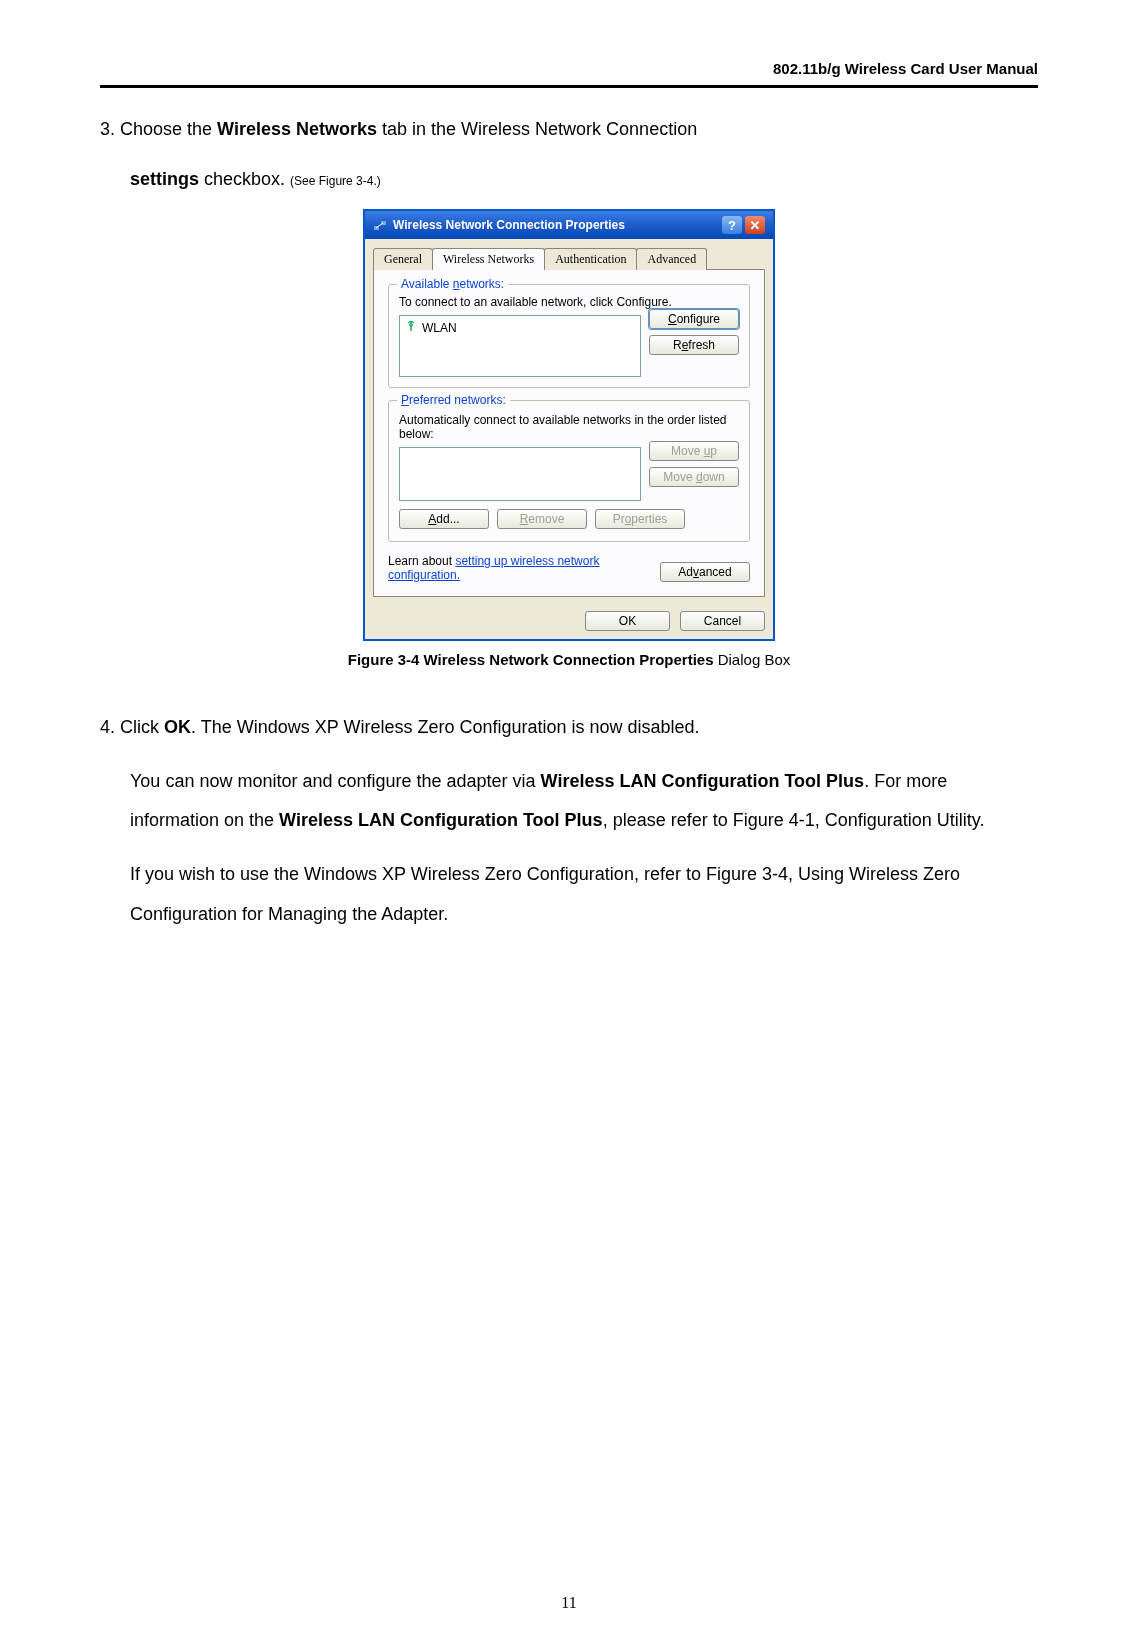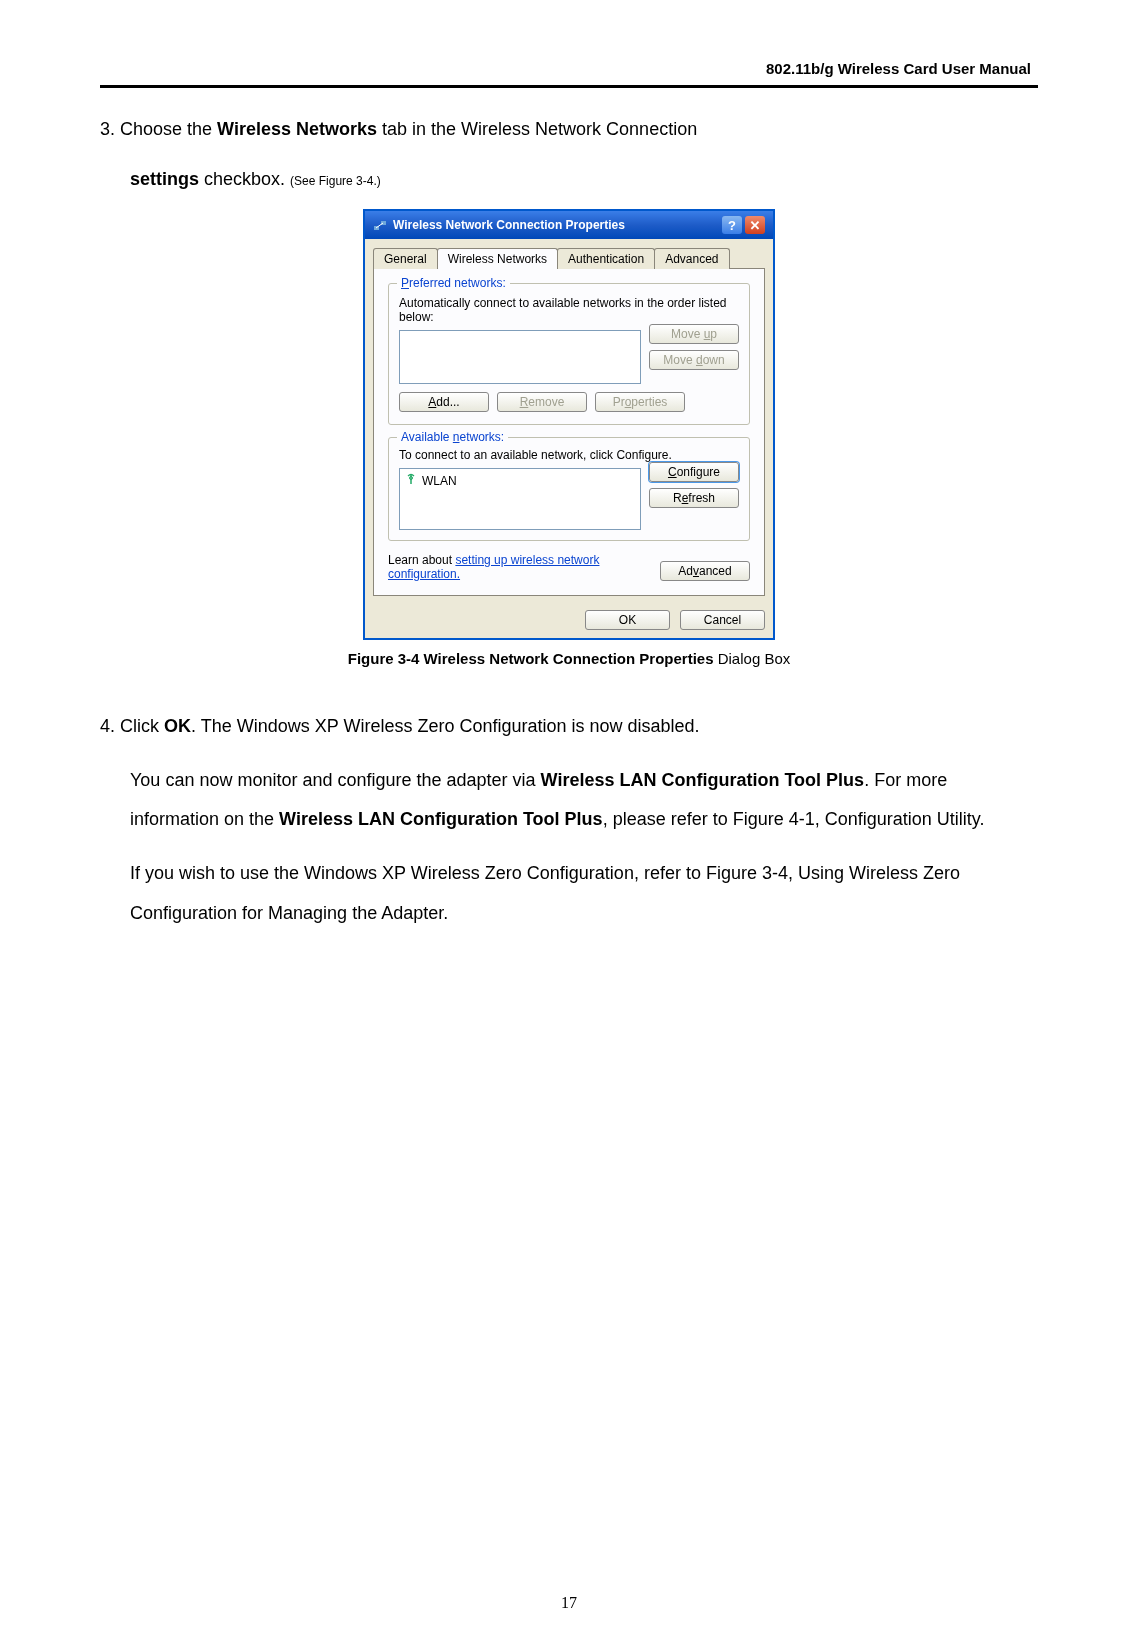--- a/index.html
+++ b/index.html
@@ -7,21 +7,21 @@
       width: 1138px;
       height: 1652px;
       background: #fff;
       font-family: Arial, sans-serif;
       padding: 80px 100px;
       position: relative;
     }
     .header-right {
       position: absolute;
       top: 60px;
-      right: 107px;
+      right: 100px;
       font-size: 15px;
       font-weight: bold;
     }
     .header-line {
       position: absolute;
       top: 85px;
       left: 100px;
       right: 100px;
       height: 3px;
       background: #000;
@@ -62,21 +62,21 @@
     .tb-icon {
       width: 20px; height: 18px;
       display: flex; align-items: center; justify-content: center;
       border-radius: 3px;
       font-weight: bold;
       font-size: 13px;
     }
     .help-icon { background: linear-gradient(to bottom,#8ab8f0,#3a7ee8); color:#fff; }
     .close-icon { background: linear-gradient(to bottom,#f08a6a,#d04020); color:#fff; }
     .dialog-body { padding: 8px; }
-    .tabs { display: flex; position: relative; top: 1px; }
+    .tabs { display: flex; position: relative; top: 1px; font-family: Liberation Serif, serif; }
     .tab {
       padding: 3px 10px;
       background: #ece9d8;
       border: 1px solid #8a867a;
       border-bottom: none;
       border-radius: 3px 3px 0 0;
       margin-right: -1px;
       font-size: 12px;
     }
     .tab.active { background: #fcfcfe; z-index: 2; position: relative; }
@@ -198,37 +198,20 @@
       </div>
     </div>
     <div class="dialog-body">
       <div class="tabs">
         <div class="tab">General</div>
         <div class="tab active">Wireless Networks</div>
         <div class="tab">Authentication</div>
         <div class="tab">Advanced</div>
       </div>
       <div class="tab-panel">
-
-        <div class="fieldset preferred-fs" style="position:relative;">
-          <div class="legend"><span class="underline">P</span>referred networks:</div>
-          <div>Automatically connect to available networks in the order listed below:</div>
-          <div style="display:flex; gap:8px; align-items:flex-start;">
-            <div class="pref-list" style="flex:1; margin-right:0;"></div>
-            <div style="display:flex; flex-direction:column; gap:6px;">
-              <button class="btn disabled">Move <span class="underline">u</span>p</button>
-              <button class="btn disabled">Move <span class="underline">d</span>own</button>
-            </div>
-          </div>
-          <div class="add-row">
-            <button class="btn"><span class="underline">A</span>dd...</button>
-            <button class="btn disabled"><span class="underline">R</span>emove</button>
-            <button class="btn disabled">Pr<span class="underline">o</span>perties</button>
-          </div>
-        </div>
 
         <div class="fieldset available-fs" style="position:relative;">
           <div class="legend">Available <span class="underline">n</span>etworks:</div>
           <div>To connect to an available network, click Configure.</div>
           <div style="display:flex; gap:8px; align-items:flex-start;">
             <div class="listbox" style="flex:1;">
               <div class="list-row">
                 <span>
                   <svg width="14" height="14" viewBox="0 0 14 14">
                       <line x1="7" y1="2" x2="7" y2="12" stroke="#2a6" stroke-width="1.5"></line>
@@ -239,20 +222,37 @@
                 <span>WLAN</span>
               </div>
             </div>
             <div style="display:flex; flex-direction:column; gap:6px;">
               <button class="btn default"><span class="underline">C</span>onfigure</button>
               <button class="btn">R<span class="underline">e</span>fresh</button>
             </div>
           </div>
         </div>
 
+        <div class="fieldset preferred-fs" style="position:relative;">
+          <div class="legend"><span class="underline">P</span>referred networks:</div>
+          <div>Automatically connect to available networks in the order listed below:</div>
+          <div style="display:flex; gap:8px; align-items:flex-start;">
+            <div class="pref-list" style="flex:1; margin-right:0;"></div>
+            <div style="display:flex; flex-direction:column; gap:6px;">
+              <button class="btn disabled">Move <span class="underline">u</span>p</button>
+              <button class="btn disabled">Move <span class="underline">d</span>own</button>
+            </div>
+          </div>
+          <div class="add-row">
+            <button class="btn"><span class="underline">A</span>dd...</button>
+            <button class="btn disabled"><span class="underline">R</span>emove</button>
+            <button class="btn disabled">Pr<span class="underline">o</span>perties</button>
+          </div>
+        </div>
+
         <div class="learn-row">
           <div>
             <span>Learn about </span><span class="link">setting up wireless network</span><br>
             <span class="link">configuration.</span>
           </div>
           <button class="btn">Ad<span class="underline">v</span>anced</button>
         </div>
       </div>
       <div class="bottom-btns">
         <button class="btn">OK</button>
@@ -267,13 +267,13 @@
 
   <p class="body-text para">
     <span>4. Click </span><span class="bold">OK</span><span>. The Windows XP Wireless Zero Configuration is now disabled.</span>
   </p>
   <p class="body-text indent para">
     <span>You can now monitor and configure the adapter via </span><span class="bold">Wireless LAN Configuration Tool Plus</span><span>. For more information on the </span><span class="bold">Wireless LAN Configuration Tool Plus</span><span>, please refer to Figure 4-1, Configuration Utility.</span>
   </p>
   <p class="body-text indent para">If you wish to use the Windows XP Wireless Zero Configuration, refer to Figure 3-4, Using Wireless Zero Configuration for Managing the Adapter.</p>
 </div>
 
-<div class="footer">17</div>
+<div class="footer">11</div>
 
 </body></html>

